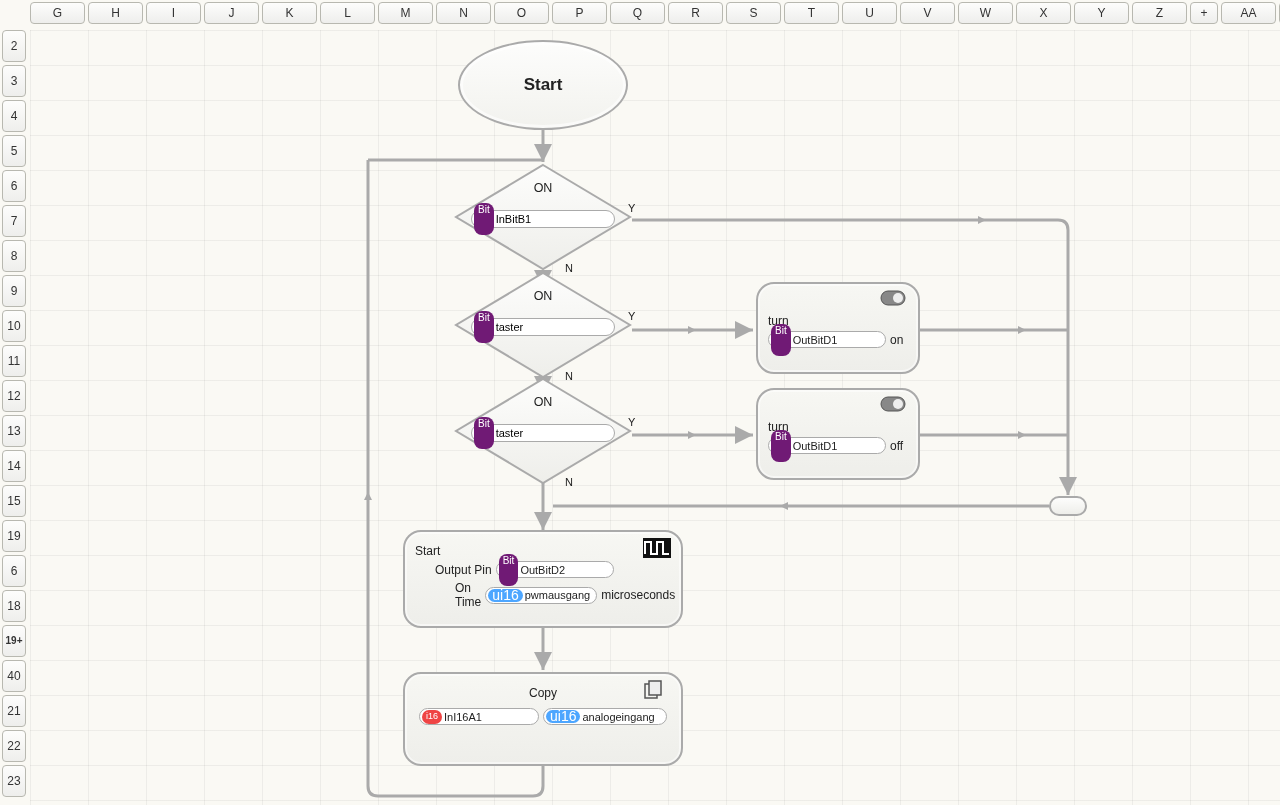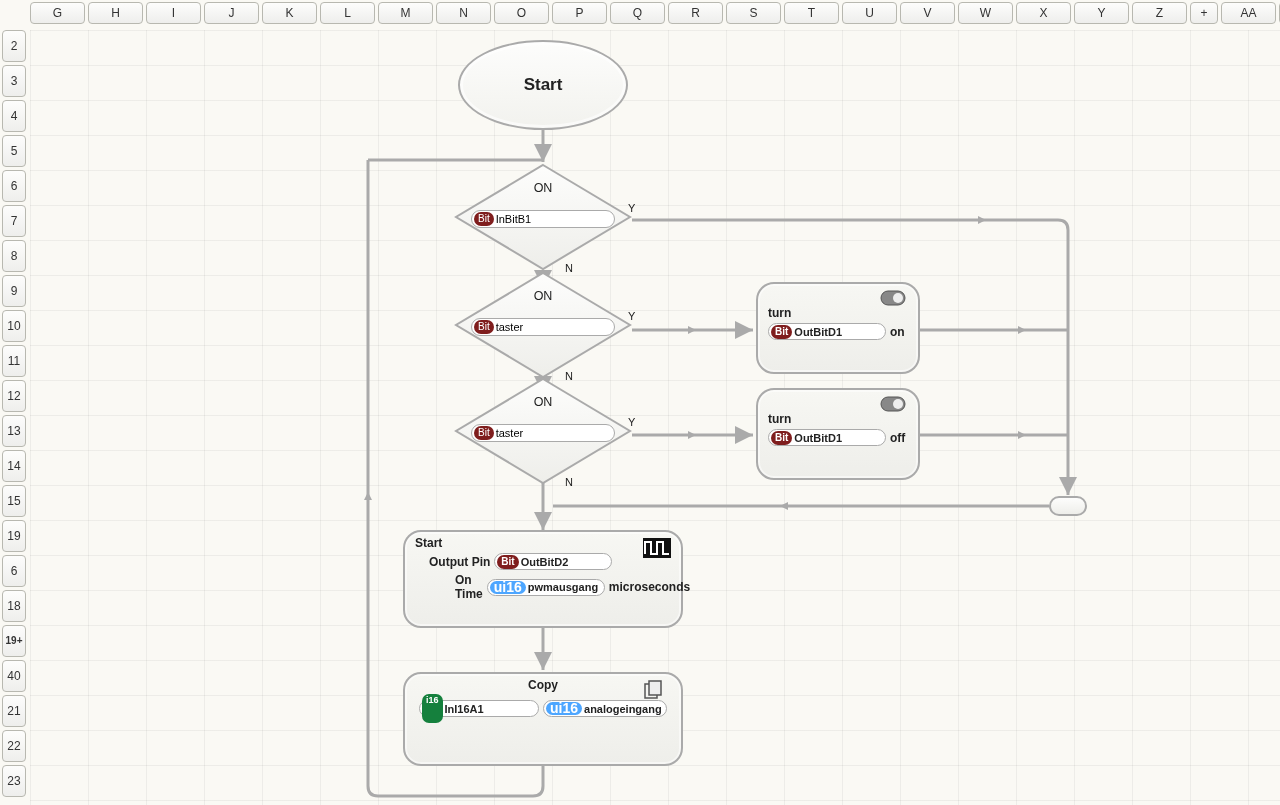--- a/index.html
+++ b/index.html
@@ -136,51 +136,50 @@
     width: 144px;
     height: 18px;
     background: #fff;
     border: 1px solid #aaa;
     border-radius: 9px;
     display: flex;
     align-items: center;
     font-size: 11px;
   }
   .bit-tag {
-    background: #7f1d1d;
+    background: #701a75;
     color: #fff;
     font-size: 10px;
     padding: 0 4px;
     border-radius: 8px;
     margin: 0 2px;
-    height: 14px;
+    height: 32px;
     line-height: 14px;
     display: inline-block;
   }
   .y-label {
     position: absolute;
     font-size: 11px;
     color: #222;
   }
   .n-label {
     position: absolute;
     font-size: 11px;
     color: #222;
   }
   
   .rect-block {
     position: absolute;
     background: linear-gradient(#f7f7f3, #eeeeea);
     border: 2px solid #aaa;
     border-radius: 18px;
     box-shadow: inset 0 0 0 2px rgba(255,255,255,0.5);
-    padding: 4px 10px;
+    padding: 12px 10px;
     font-size: 12px;
     color: #222;
-    font-weight: bold;
   }
   .rect-block .block-icon {
     position: absolute;
     top: 6px;
     right: 10px;
     width: 28px;
     height: 18px;
   }
   .block-row {
     display: flex;
@@ -202,27 +201,27 @@
     background: #4da6ff;
     color: #fff;
     font-size: 14px;
     padding: 0 4px;
     border-radius: 7px;
     margin: 0 2px;
     height: 13px;
     line-height: 13px;
   }
   .i16-tag {
-    background: #15803d;
+    background: #ef4444;
     color: #fff;
     font-size: 9px;
     padding: 0 4px;
     border-radius: 7px;
     margin: 0 2px;
-    height: 29px;
+    height: 14px;
     line-height: 13px;
   }
   
   .join-node {
     position: absolute;
     width: 38px;
     height: 20px;
     border: 2px solid #aaa;
     border-radius: 10px;
     background: linear-gradient(#fdfdfc, #eeeeea);
@@ -431,21 +430,21 @@
   <div class="join-node" style="left:1001px; top:466px"></div>
 
   <div class="rect-block" style="left:355px; top:500px; width:280px; height:98px">
     <div class="block-icon">
       <svg width="28" height="20">
           <rect x="0" y="0" width="28" height="20" fill="#111"></rect>
           <path d="M2,16 L2,4 L8,4 L8,16 L14,16 L14,4 L20,4 L20,16 L26,16" stroke="#fff" stroke-width="2" fill="none"></path>
         </svg>
     </div>
     <div>Start</div>
-    <div class="block-row" style="margin-left:14px">
+    <div class="block-row" style="margin-left:20px">
       <span>Output Pin</span>
       <span class="pill-input" style="width:118px">
         <span class="bit-tag">Bit</span>
         <span>OutBitD2</span>
       </span>
     </div>
     <div class="block-row" style="margin-left:40px">
       <span>On Time</span>
       <span class="pill-input" style="width:118px">
         <span class="ui16-tag">ui16</span>

